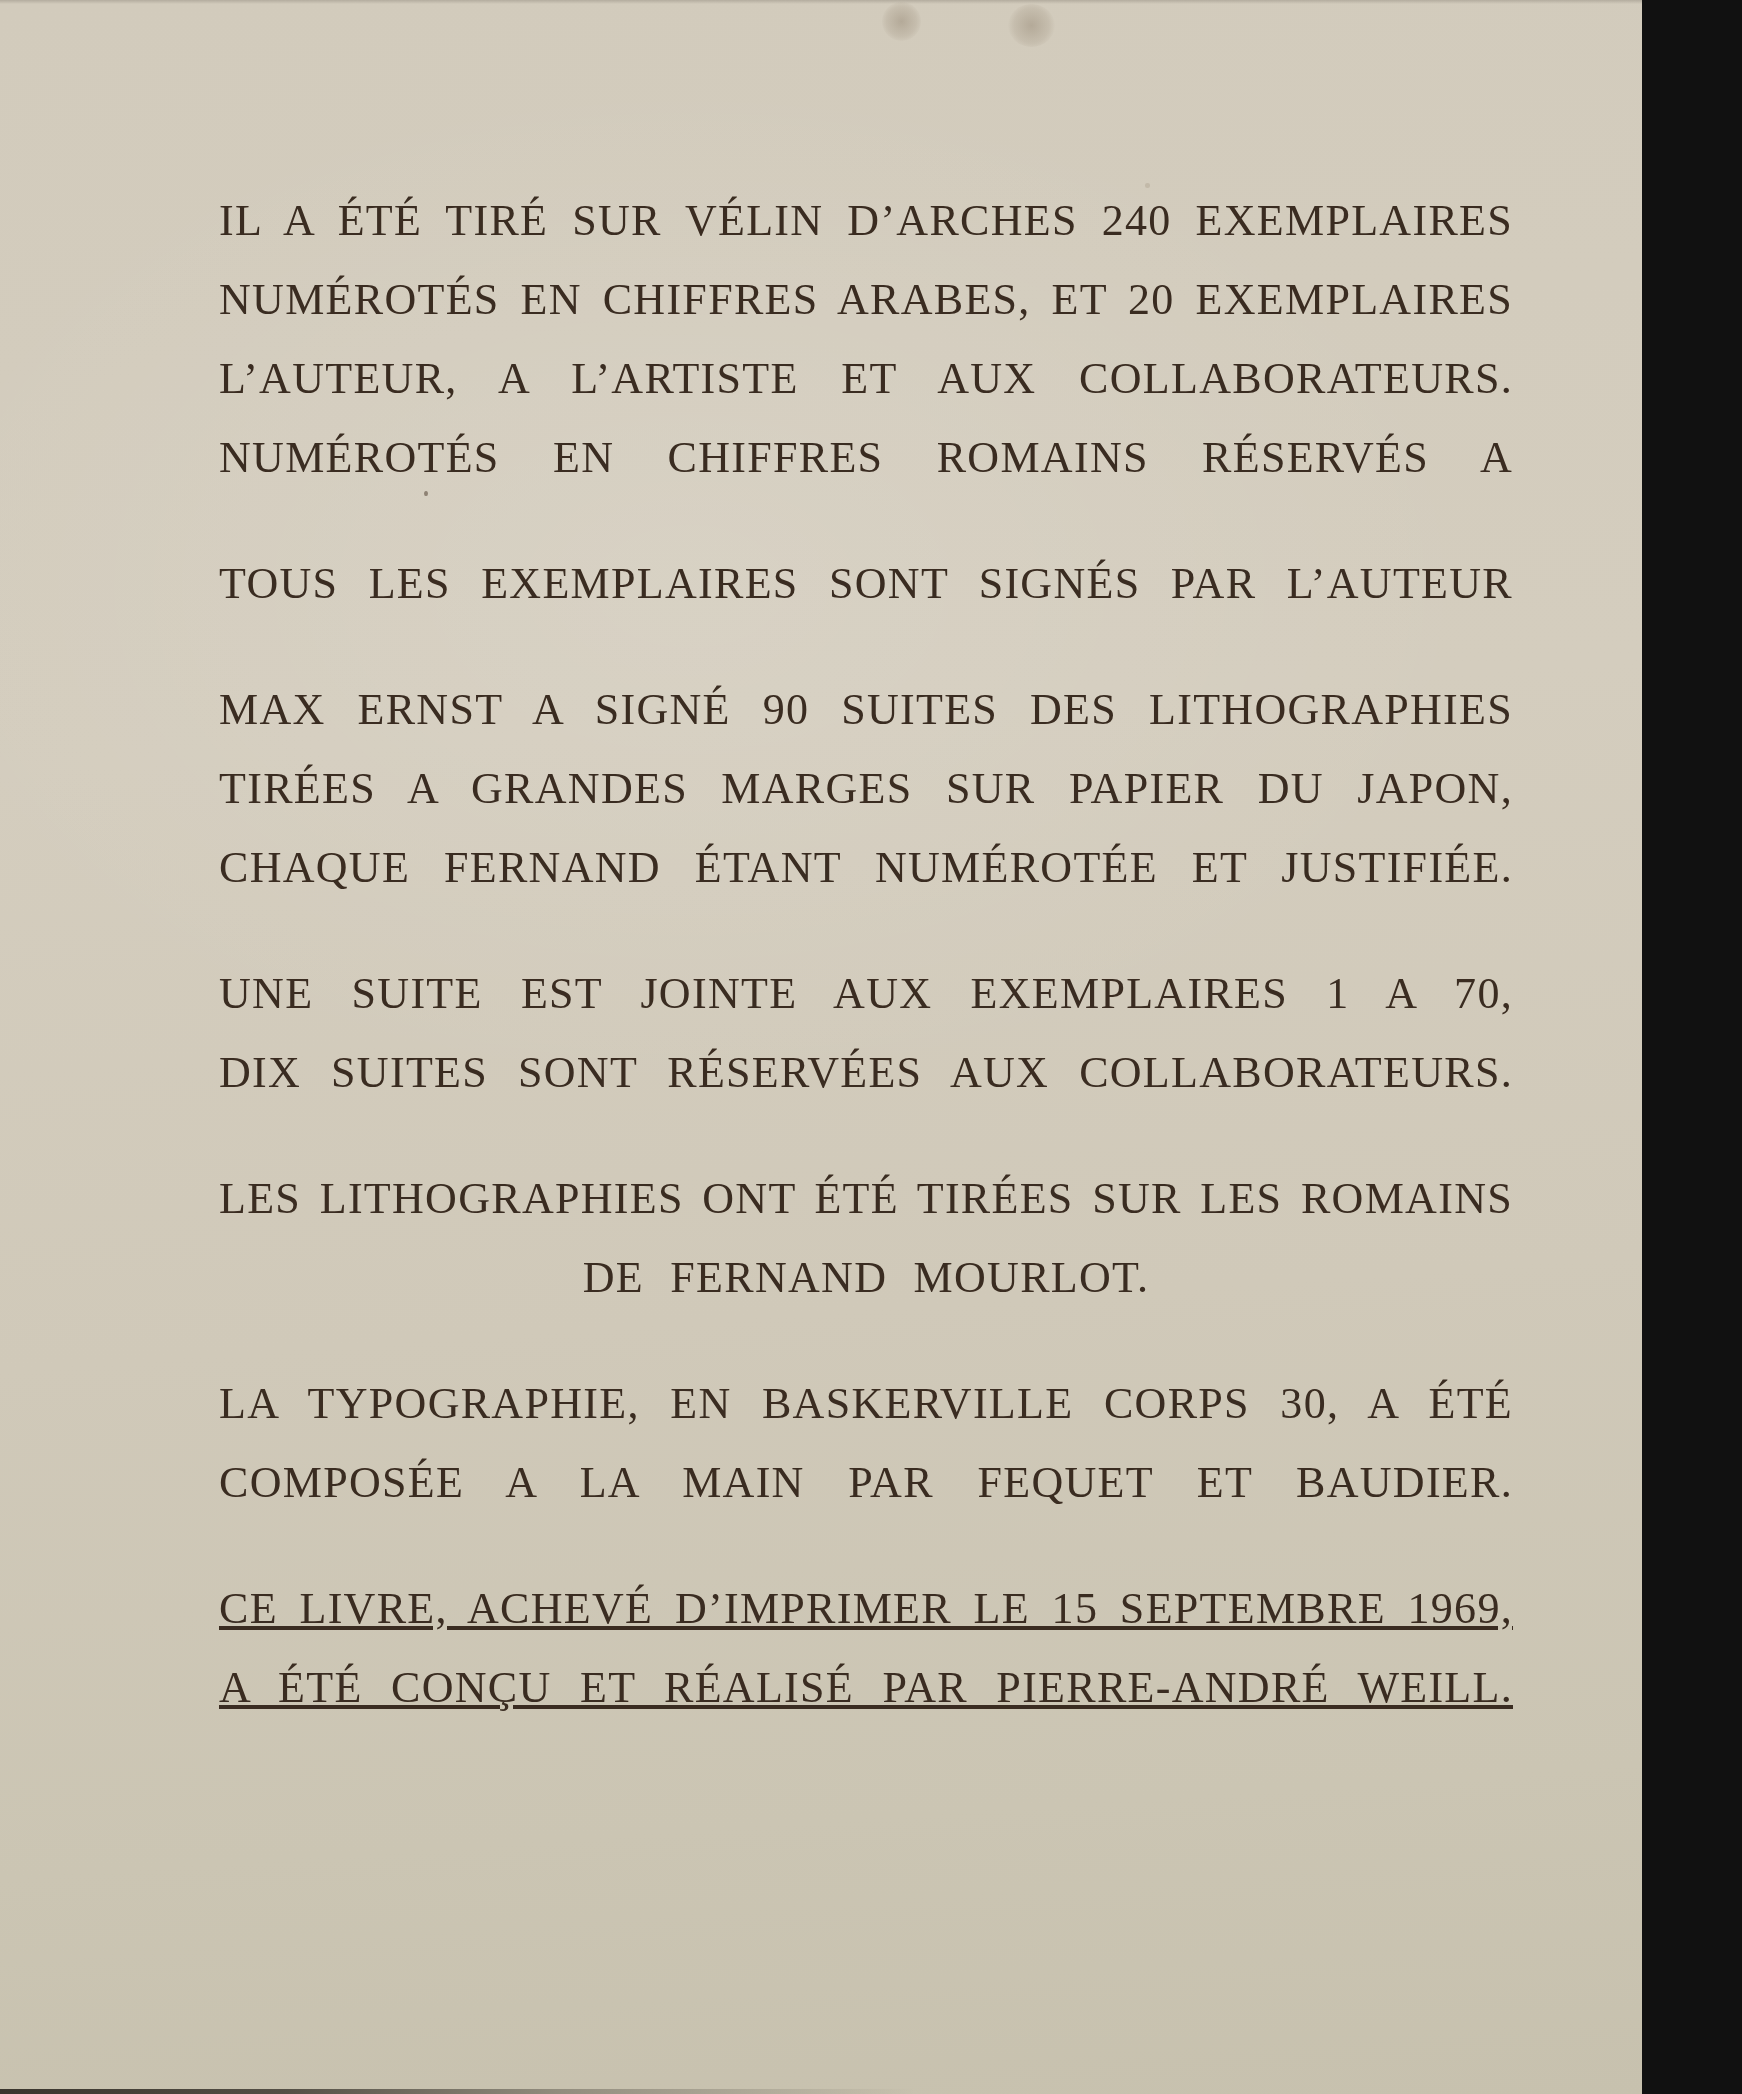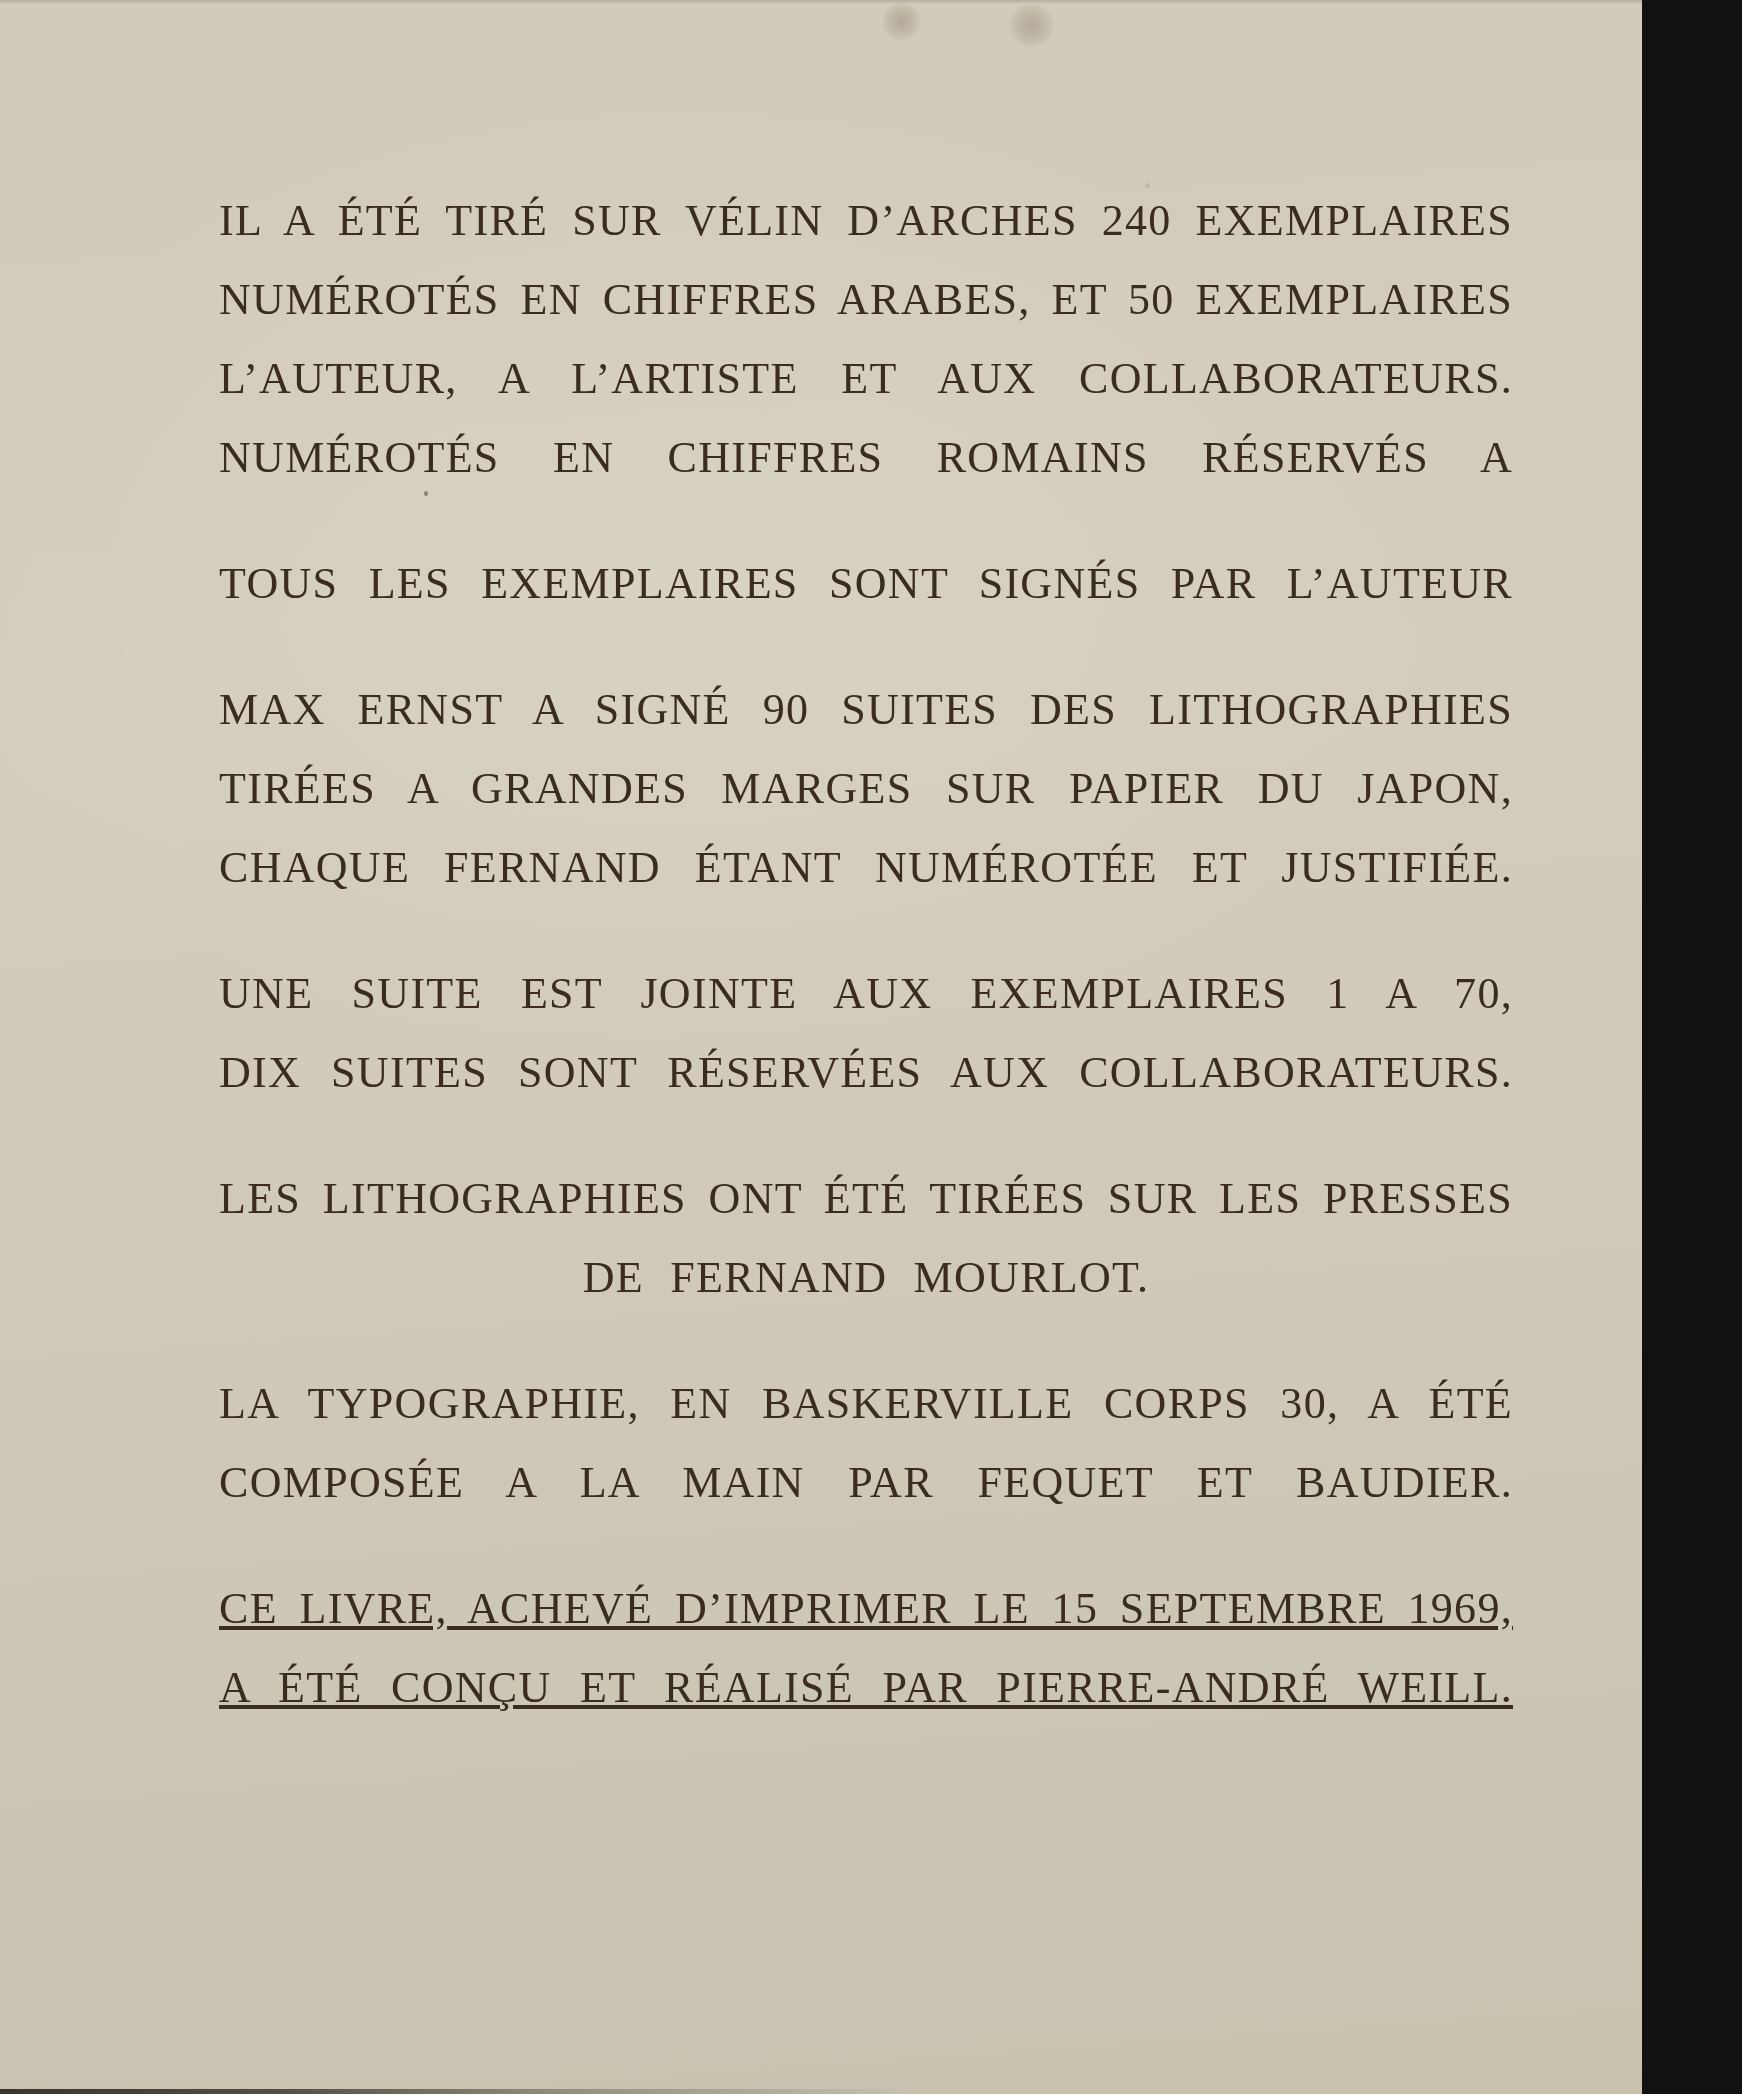--- a/index.html
+++ b/index.html
@@ -67,42 +67,42 @@
   <div class="top-edge"></div>
   <div class="smudge s1"></div>
   <div class="smudge s2"></div>
   <div class="speck p1"></div>
   <div class="speck p2"></div>
 
   <div class="textblock">
 
     <div class="para">
       <div class="line j">IL A ÉTÉ TIRÉ SUR VÉLIN D’ARCHES 240 EXEMPLAIRES</div>
-      <div class="line j">NUMÉROTÉS EN CHIFFRES ARABES, ET 50 EXEMPLAIRES</div>
+      <div class="line j">NUMÉROTÉS EN CHIFFRES ARABES, ET 20 EXEMPLAIRES</div>
       <div class="line j">L’AUTEUR, A L’ARTISTE ET AUX COLLABORATEURS.</div>
       <div class="line j">NUMÉROTÉS EN CHIFFRES ROMAINS RÉSERVÉS A</div>
     </div>
 
     <div class="para">
       <div class="line j">TOUS LES EXEMPLAIRES SONT SIGNÉS PAR L’AUTEUR</div>
     </div>
 
     <div class="para">
       <div class="line j">MAX ERNST A SIGNÉ 90 SUITES DES LITHOGRAPHIES</div>
       <div class="line j">TIRÉES A GRANDES MARGES SUR PAPIER DU JAPON,</div>
       <div class="line j">CHAQUE FERNAND ÉTANT NUMÉROTÉE ET JUSTIFIÉE.</div>
     </div>
 
     <div class="para">
       <div class="line j">UNE SUITE EST JOINTE AUX EXEMPLAIRES 1 A 70,</div>
       <div class="line j">DIX SUITES SONT RÉSERVÉES AUX COLLABORATEURS.</div>
     </div>
 
     <div class="para">
-      <div class="line j">LES LITHOGRAPHIES ONT ÉTÉ TIRÉES SUR LES PRESSES</div>
+      <div class="line j">LES LITHOGRAPHIES ONT ÉTÉ TIRÉES SUR LES ROMAINS</div>
       <div class="line c">DE FERNAND MOURLOT.</div>
     </div>
 
     <div class="para">
       <div class="line j">LA TYPOGRAPHIE, EN BASKERVILLE CORPS 30, A ÉTÉ</div>
       <div class="line j">COMPOSÉE A LA MAIN PAR FEQUET ET BAUDIER.</div>
     </div>
 
     <div class="para">
       <div class="line j">CE LIVRE, ACHEVÉ D’IMPRIMER LE 15 SEPTEMBRE 1969,</div>

